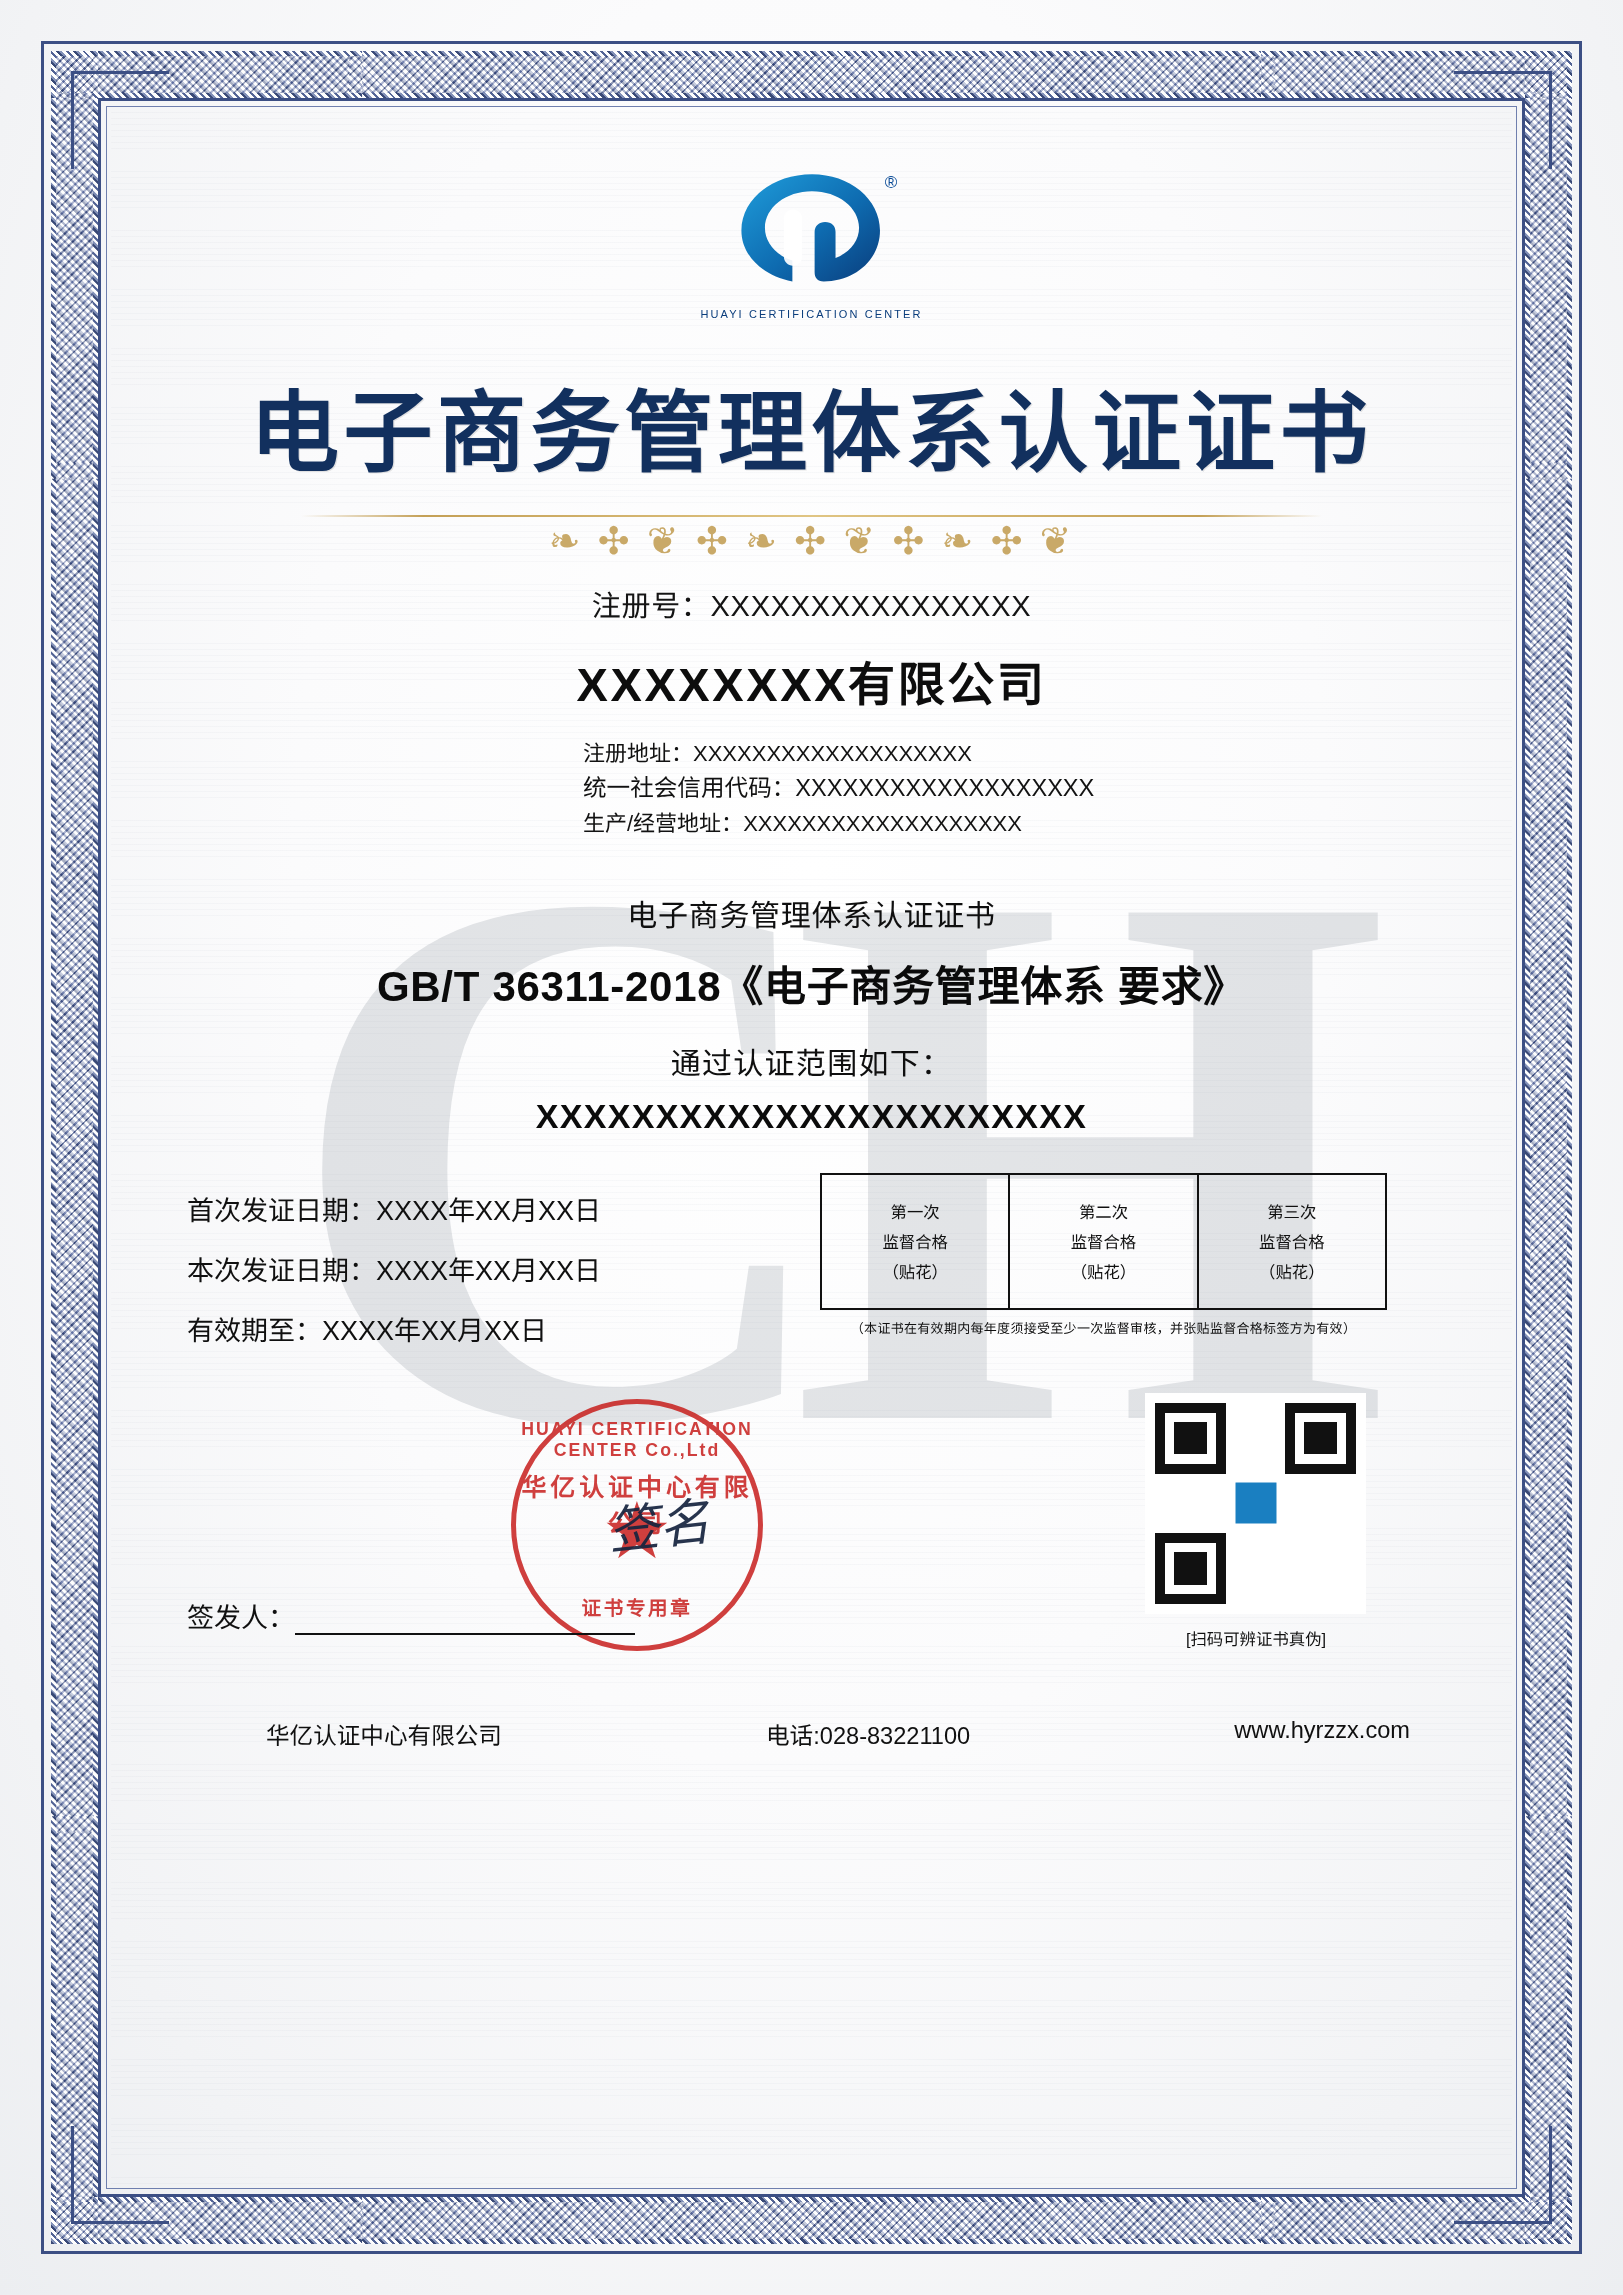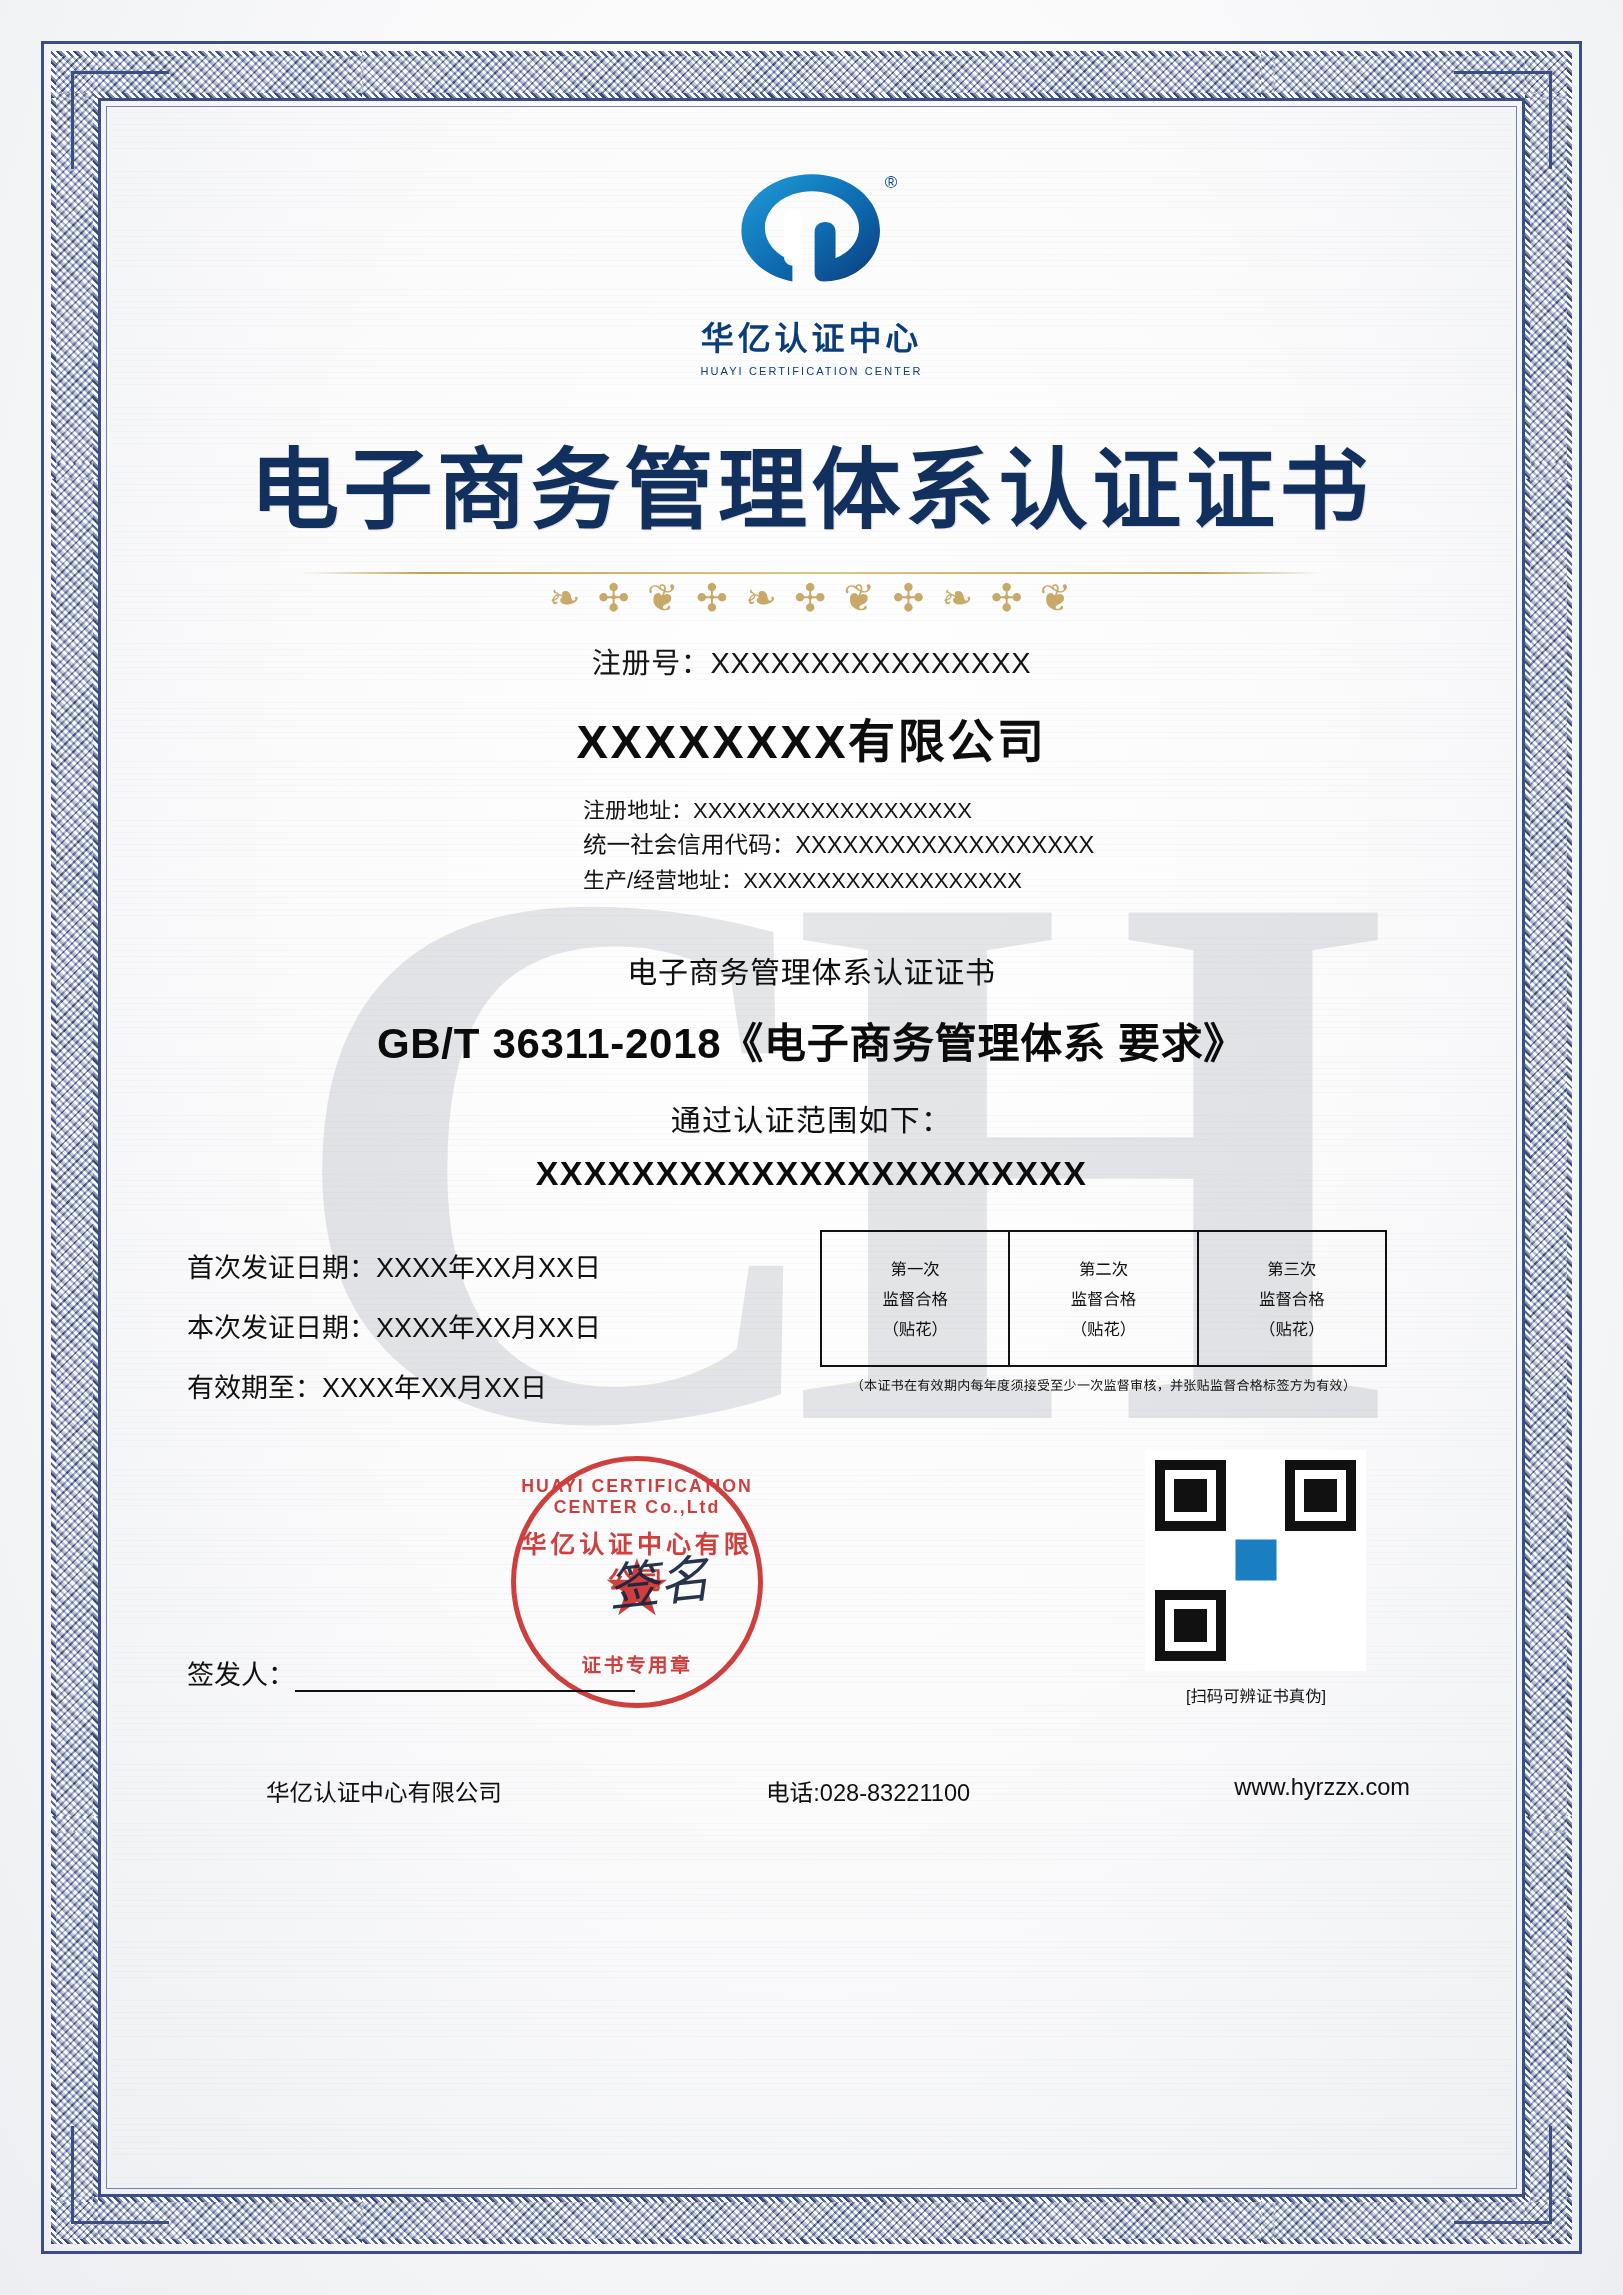--- a/index.html
+++ b/index.html
@@ -441,21 +441,20 @@
               <stop offset="0%" stop-color="#1f9ddb"></stop>
               <stop offset="55%" stop-color="#0e6bb0"></stop>
               <stop offset="100%" stop-color="#0a3d7c"></stop>
             </linearGradient>
           </defs>
           <path d="M125 8c58 0 104 38 104 86 0 46-40 78-86 78-10 0-14-6-14-14V96c0-9 7-15 16-15 10 0 16 6 16 15v40c22-8 36-26 36-46 0-31-32-56-72-56S53 59 53 90c0 22 16 42 42 50v32C48 163 17 131 17 94 17 46 65 8 125 8z" fill="url(#g1)"></path>
           <path d="M96 62c8 0 14 6 14 14v58c0 8-6 14-14 14s-14-6-14-14V76c0-8 6-14 14-14z" fill="#ffffff" opacity=".92"></path>
         </svg>
         <span class="logo-reg">®</span>
       </div>
-      <div class="logo-name">华亿认证中心</div>
       <div class="logo-sub">HUAYI CERTIFICATION CENTER</div>
     </div>
 
     <div class="main-title">电子商务管理体系认证证书</div>
 
     <div class="divider">
       <div class="rule"></div>
       <div class="flourish">❧ ✣ ❦ ✣ ❧ ✣ ❦ ✣ ❧ ✣ ❦</div>
     </div>
 

